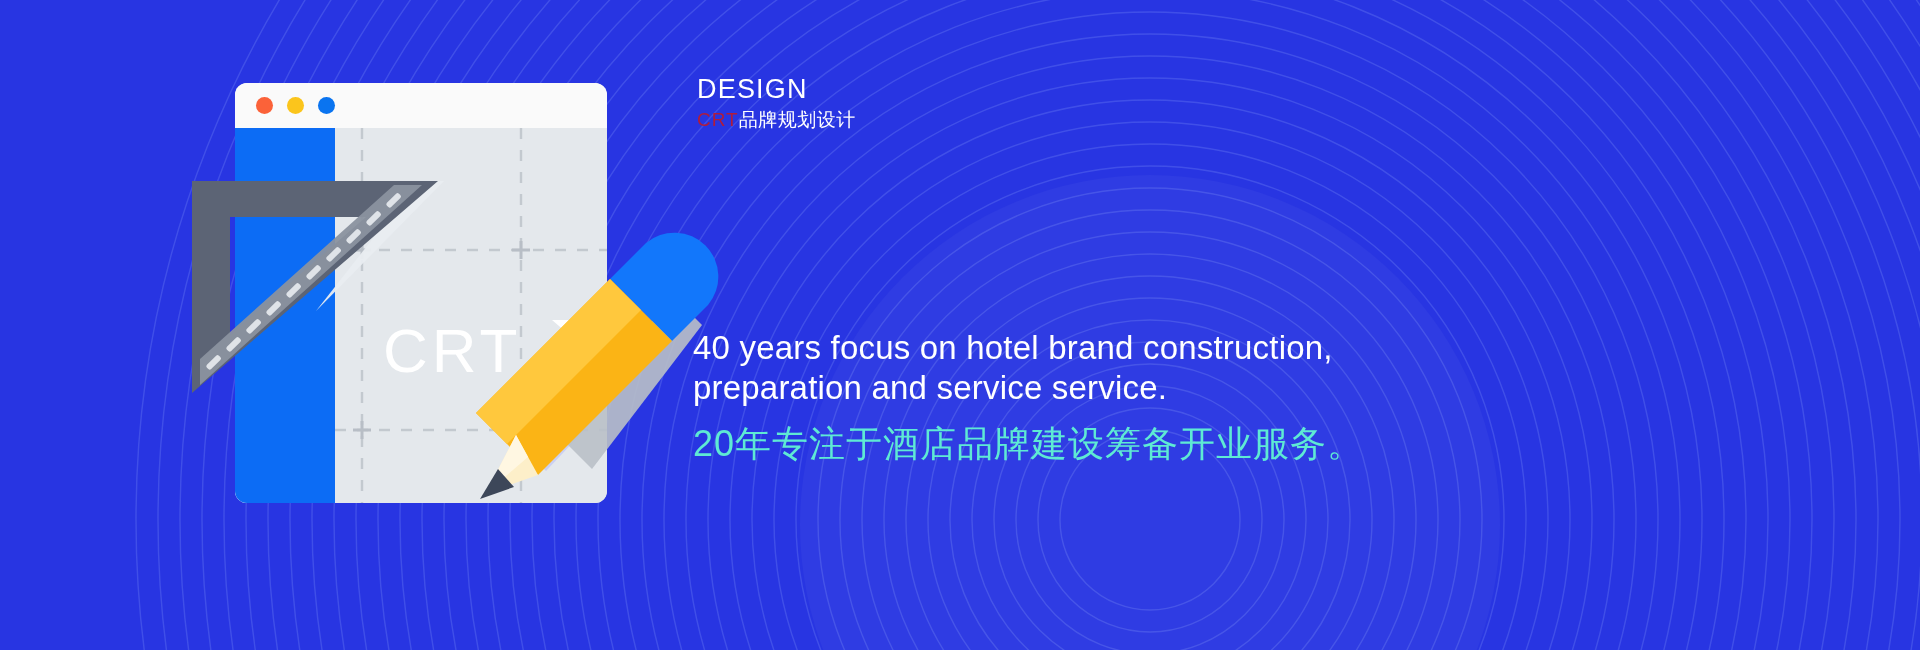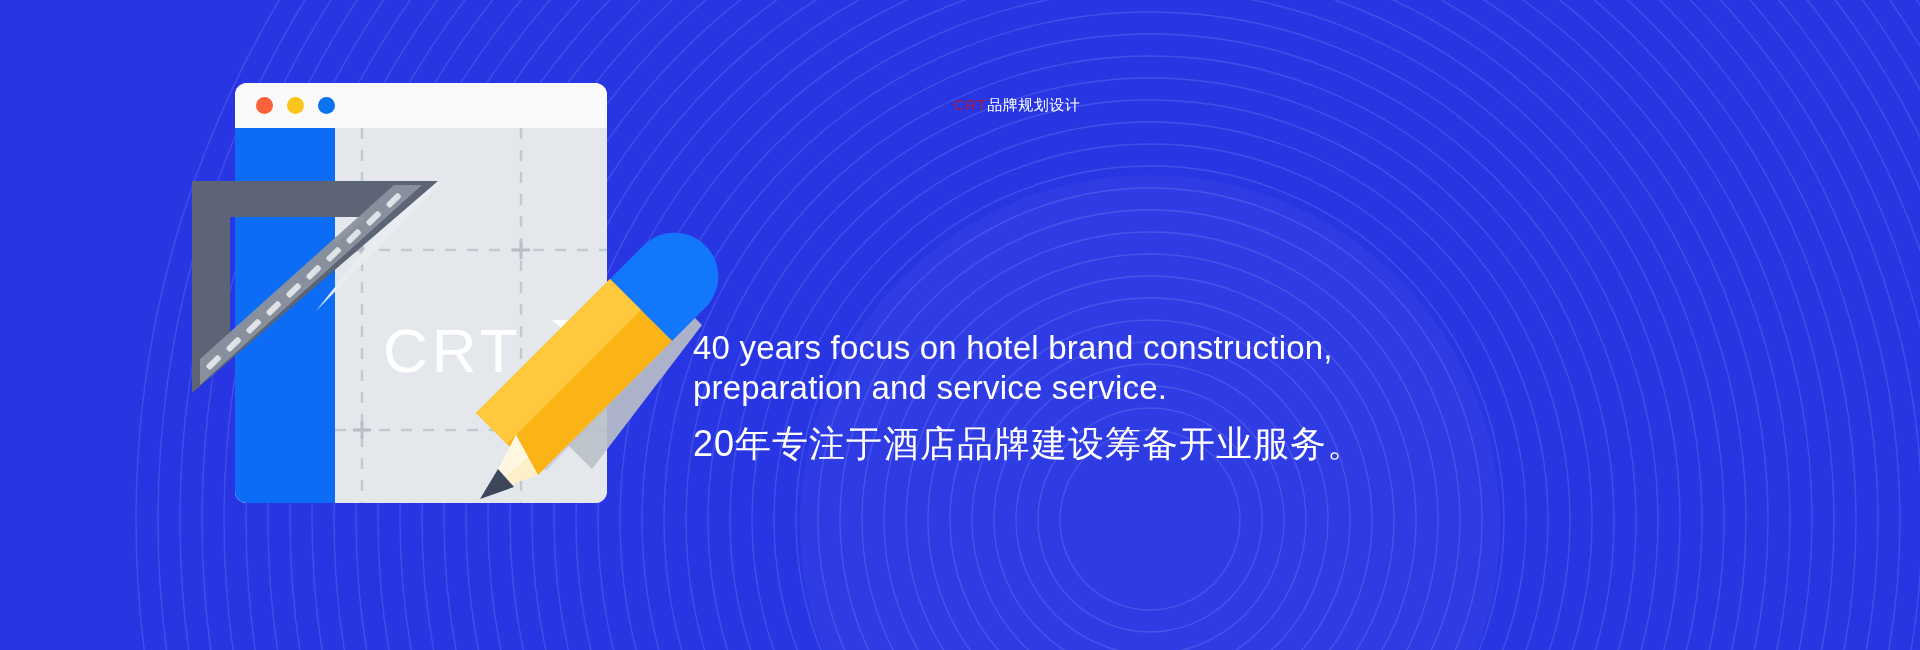--- a/index.html
+++ b/index.html
@@ -148,27 +148,26 @@
   }
   .headline-line {
     color: #ffffff;
     font-size: 27px;
     font-weight: 400;
     letter-spacing: 1.2px;
     line-height: 31px;
     white-space: nowrap;
   }
   .subhead {
-    margin-top: 20px;
-    font-size: 15px;
+    margin-top: 4px;
+    font-size: 19px;
     line-height: 22px;
     letter-spacing: 0.5px;
     color: #ffffff;
     white-space: nowrap;
-    text-align: center;
   }
   .subhead .crt-red {
     color: #b01c3c;
     letter-spacing: 1px;
   }
 
   .tagline {
     position: absolute;
     left: 693px;
     top: 328px;
@@ -177,21 +176,21 @@
   .tagline-en {
     color: #ffffff;
     font-size: 33px;
     font-weight: 400;
     line-height: 40px;
     letter-spacing: 0.2px;
     white-space: nowrap;
   }
   .tagline-cn {
     margin-top: 14px;
-    color: #ffffff;
+    color: #5eead4;
     font-size: 36px;
     font-weight: 400;
     line-height: 44px;
     letter-spacing: 1px;
     white-space: nowrap;
   }
 </style>
 </head>
 <body>
 
@@ -328,20 +327,21 @@
       <path d="M134 54 L165 85 L31 219 L0 188 Z" fill="#ffc83d"></path>
 
       <path d="M40 210 L62 250 L10 268 Z" fill="#fdefc9"></path>
       <path d="M40 210 L52 232 L10 268 Z" fill="#fff7e2"></path>
 
       <path d="M22 244 L38 262 L4 274 Z" fill="#3d4759"></path>
     </svg>
   </div>
 
   <div class="headline">
+    <div class="headline-line">DESIGN</div>
     <div class="subhead"><span class="crt-red">CRT</span><span>品牌规划设计</span></div>
   </div>
 
   <div class="tagline">
     <div class="tagline-en">40 years focus on hotel brand construction,</div>
     <div class="tagline-en l2">preparation and service service.</div>
     <div class="tagline-cn">20年专注于酒店品牌建设筹备开业服务。</div>
   </div>
 
 </div>

